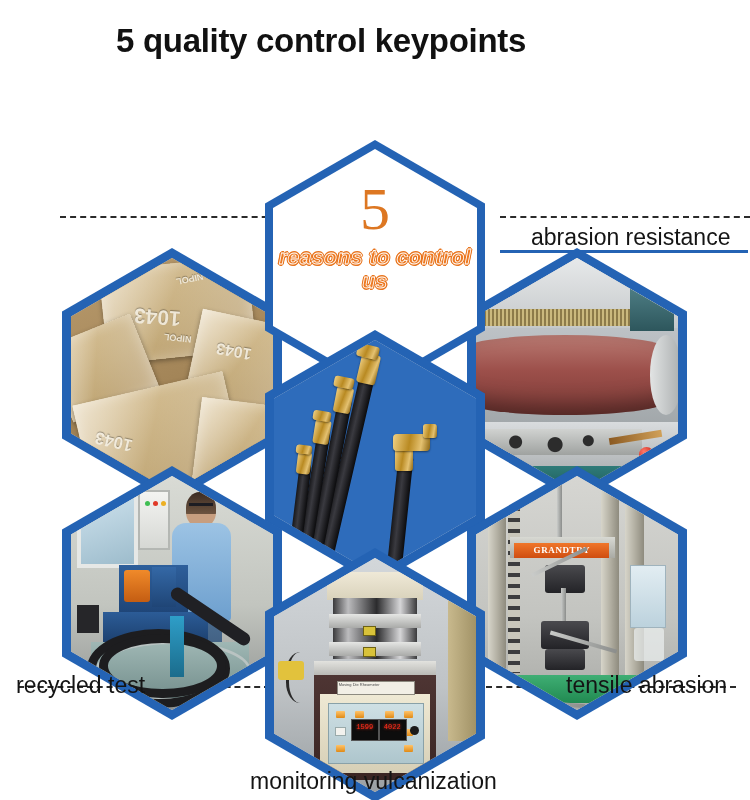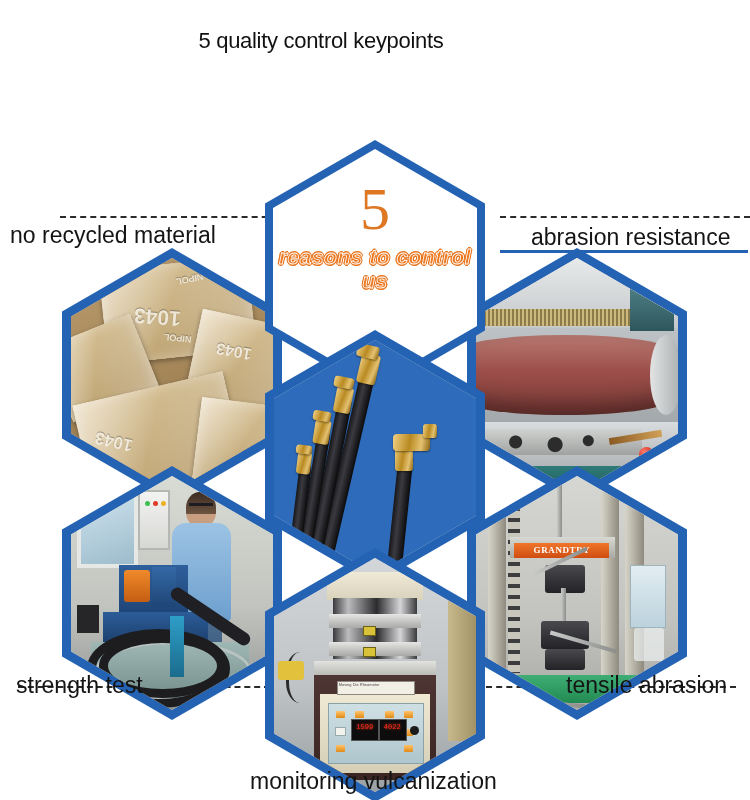--- a/index.html
+++ b/index.html
@@ -10,22 +10,22 @@
     font-family:"Liberation Sans", sans-serif;
     position:relative;
     overflow:hidden;
   }
   #stage{position:absolute;left:0;top:0;width:750px;height:800px;}
 
   
   .title{
     position:absolute;left:0;top:22px;width:642px;
     text-align:center;
-    font-size:22px;line-height:38px;
-    font-weight:normal;color:#111111;
+    font-size:33px;line-height:38px;
+    font-weight:bold;color:#111111;
     letter-spacing:-0.3px;
   }
   .title .l2{display:block;}
 
   
   .dash{
     position:absolute;height:0;border-top:2px dashed #2b2b2b;
   }
   .solid-rule{
     position:absolute;height:0;border-top:3px solid #2463b4;
@@ -242,21 +242,20 @@
 
         <div class="bale" style="left:6%;top:55%;width:76%;height:48%;transform:rotate(-13deg);"></div>
         <div class="wrap-sheen" style="left:6%;top:55%;width:76%;height:48%;transform:rotate(-13deg);"></div>
         <div class="baletxt" style="left:12%;top:74%;font-size:17px;transform:rotate(193deg);">1043</div>
 
         <div class="bale" style="left:62%;top:62%;width:52%;height:40%;transform:rotate(7deg);"></div>
         <div class="wrap-sheen" style="left:62%;top:62%;width:52%;height:40%;transform:rotate(7deg);"></div>
       </div>
     </div>
   </div>
-  <div class="lbl" style="left:10px;top:222px;">no recycled material</div>
 
   <div class="hex" style="left:467px;top:248px;">
     <div class="clipbox"></div>
     <div class="inner">
       <div class="scene s-mill">
         <div class="mill-top"></div>
         <div class="mill-comb"></div>
         <div style="position:absolute;right:2%;top:12%;width:22%;height:19%;background:linear-gradient(180deg,#4f7f86,#2d565c);"></div>
         <div class="roller"></div>
         <div class="roller-end"></div>
@@ -333,21 +332,21 @@
         <div class="tank"></div>
         <div style="position:absolute;left:12%;bottom:4%;width:74%;height:23%;border:3px solid #b9c3c2;border-radius:50%;"></div>
         <div class="coil" style="left:8%;bottom:1%;width:62%;height:26%;"></div>
         <div class="coil" style="left:14%;bottom:5%;width:54%;height:20%;"></div>
         <div class="hose-drag" style="left:50%;top:46%;width:46%;transform:rotate(34deg);transform-origin:left center;"></div>
         <div style="position:absolute;left:49%;bottom:14%;width:7%;height:26%;background:linear-gradient(180deg,#2e9ec8,#1b6c8c);"></div>
         <div style="position:absolute;left:3%;top:55%;width:11%;height:12%;background:#262629;"></div>
       </div>
     </div>
   </div>
-  <div class="lbl" style="left:16px;top:672px;">strength test</div>
+  <div class="lbl" style="left:16px;top:672px;">recycled test</div>
 
   <div class="hex" style="left:467px;top:466px;">
     <div class="clipbox"></div>
     <div class="inner">
       <div class="scene s-tens">
         <div class="col" style="left:6%;"></div>
         <div class="col-slots" style="left:16%;"></div>
         <div class="col" style="left:62%;"></div>
         <div class="col" style="left:74%;"></div>
         <div class="rod" style="left:40%;top:3%;width:5px;height:30%;"></div>

